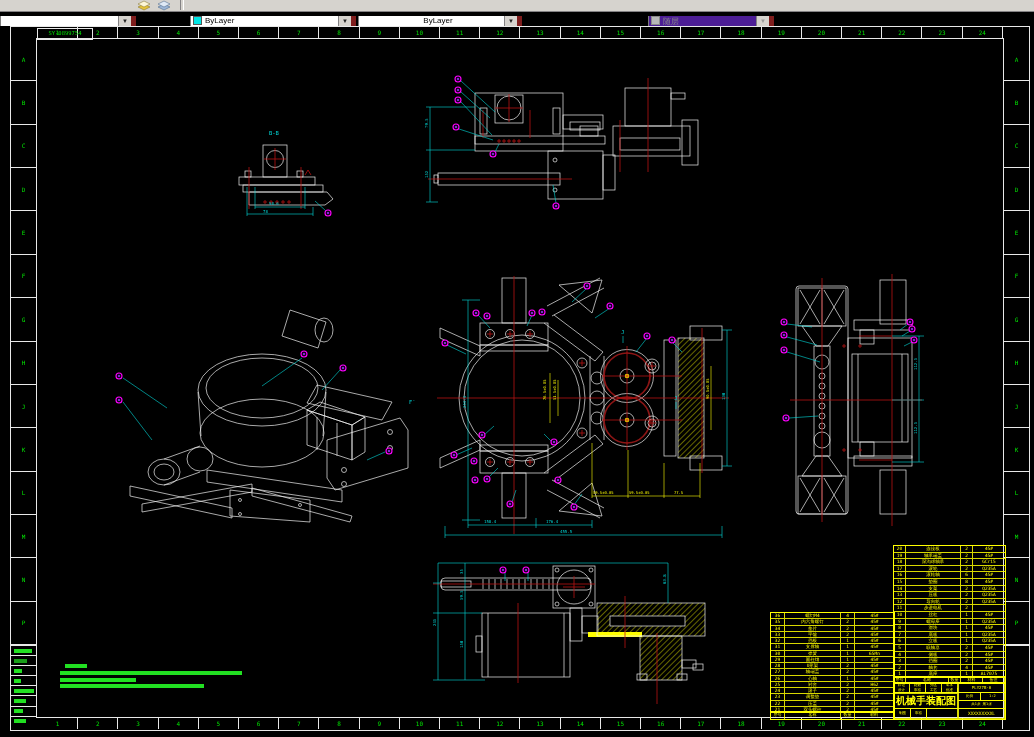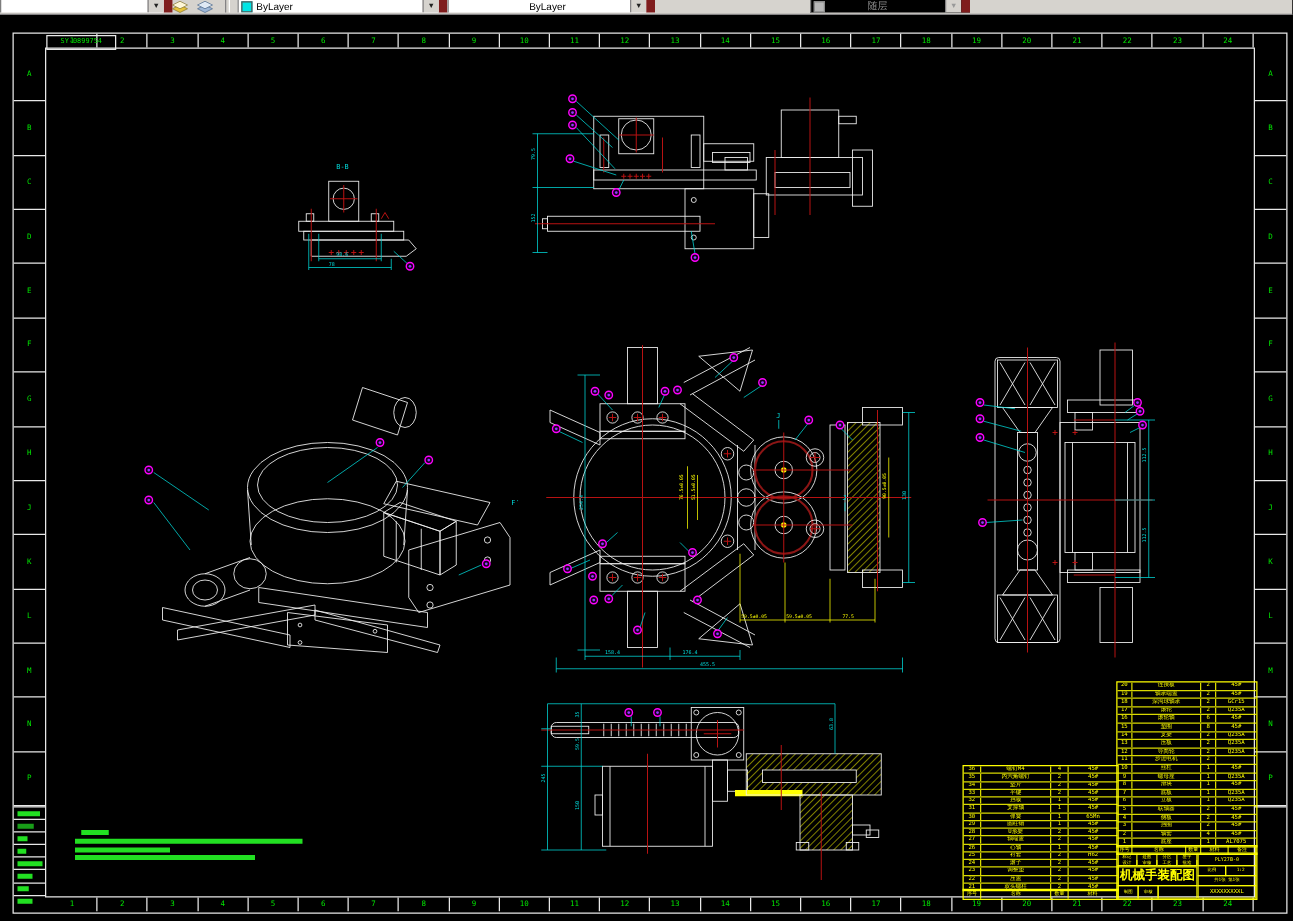--- a/index.html
+++ b/index.html
@@ -1,24 +1,24 @@
 <!DOCTYPE html>
 <html><head>
 <meta charset="utf-8">
 <style>
   html,body{margin:0;padding:0;background:#000;width:1034px;height:737px;position:relative;
     overflow:hidden;font-family:"DejaVu Sans Mono",monospace;}
   .abs{position:absolute;}
   
   #toolbar{position:absolute;left:0;top:0;width:1034px;height:11px;background:#d6d3ce;
     border-bottom:1px solid #848284;z-index:5;}
-  .combo{position:absolute;top:0;height:10px;background:#fff;border-left:1px solid #7d7d7d;
-    border-right:7px solid #7f1d1d;display:flex;align-items:flex-end;font:8px "Liberation Sans",sans-serif;
+  .combo{position:absolute;top:16px;height:10px;background:#fff;border-left:1px solid #7d7d7d;
+    border-right:5px solid #7f1d1d;display:flex;align-items:flex-start;font:8px "Liberation Sans",sans-serif;
     color:#000;overflow:hidden;}
-  .combo.disabled{background:#000000;color:#8a8a8a;gap:31px;}
+  .combo.disabled{background:#4c1d95;color:#8a8a8a;}
   .combo .swatch{width:7px;height:7px;margin:0 3px 0 2px;border:1px solid #555;}
   .combo .arrowbtn{position:absolute;right:0;top:0;width:12px;height:10px;background:#d6d3ce;
     border-left:1px solid #848284;display:flex;align-items:center;justify-content:center;
     font-size:6px;color:#222;}
   .combo.disabled .arrowbtn{color:#9a9a9a;}
   .tbsep{position:absolute;top:0;width:2px;height:10px;border-left:1px solid #848284;border-right:1px solid #fff;}
   
   .frame{position:absolute;border:1px solid #e8e8e8;}
   .rulerrow{position:absolute;display:flex;}
   .rulerrow .hcell{flex:1;border-right:1px solid #e8e8e8;color:#00e400;font-size:6px;

